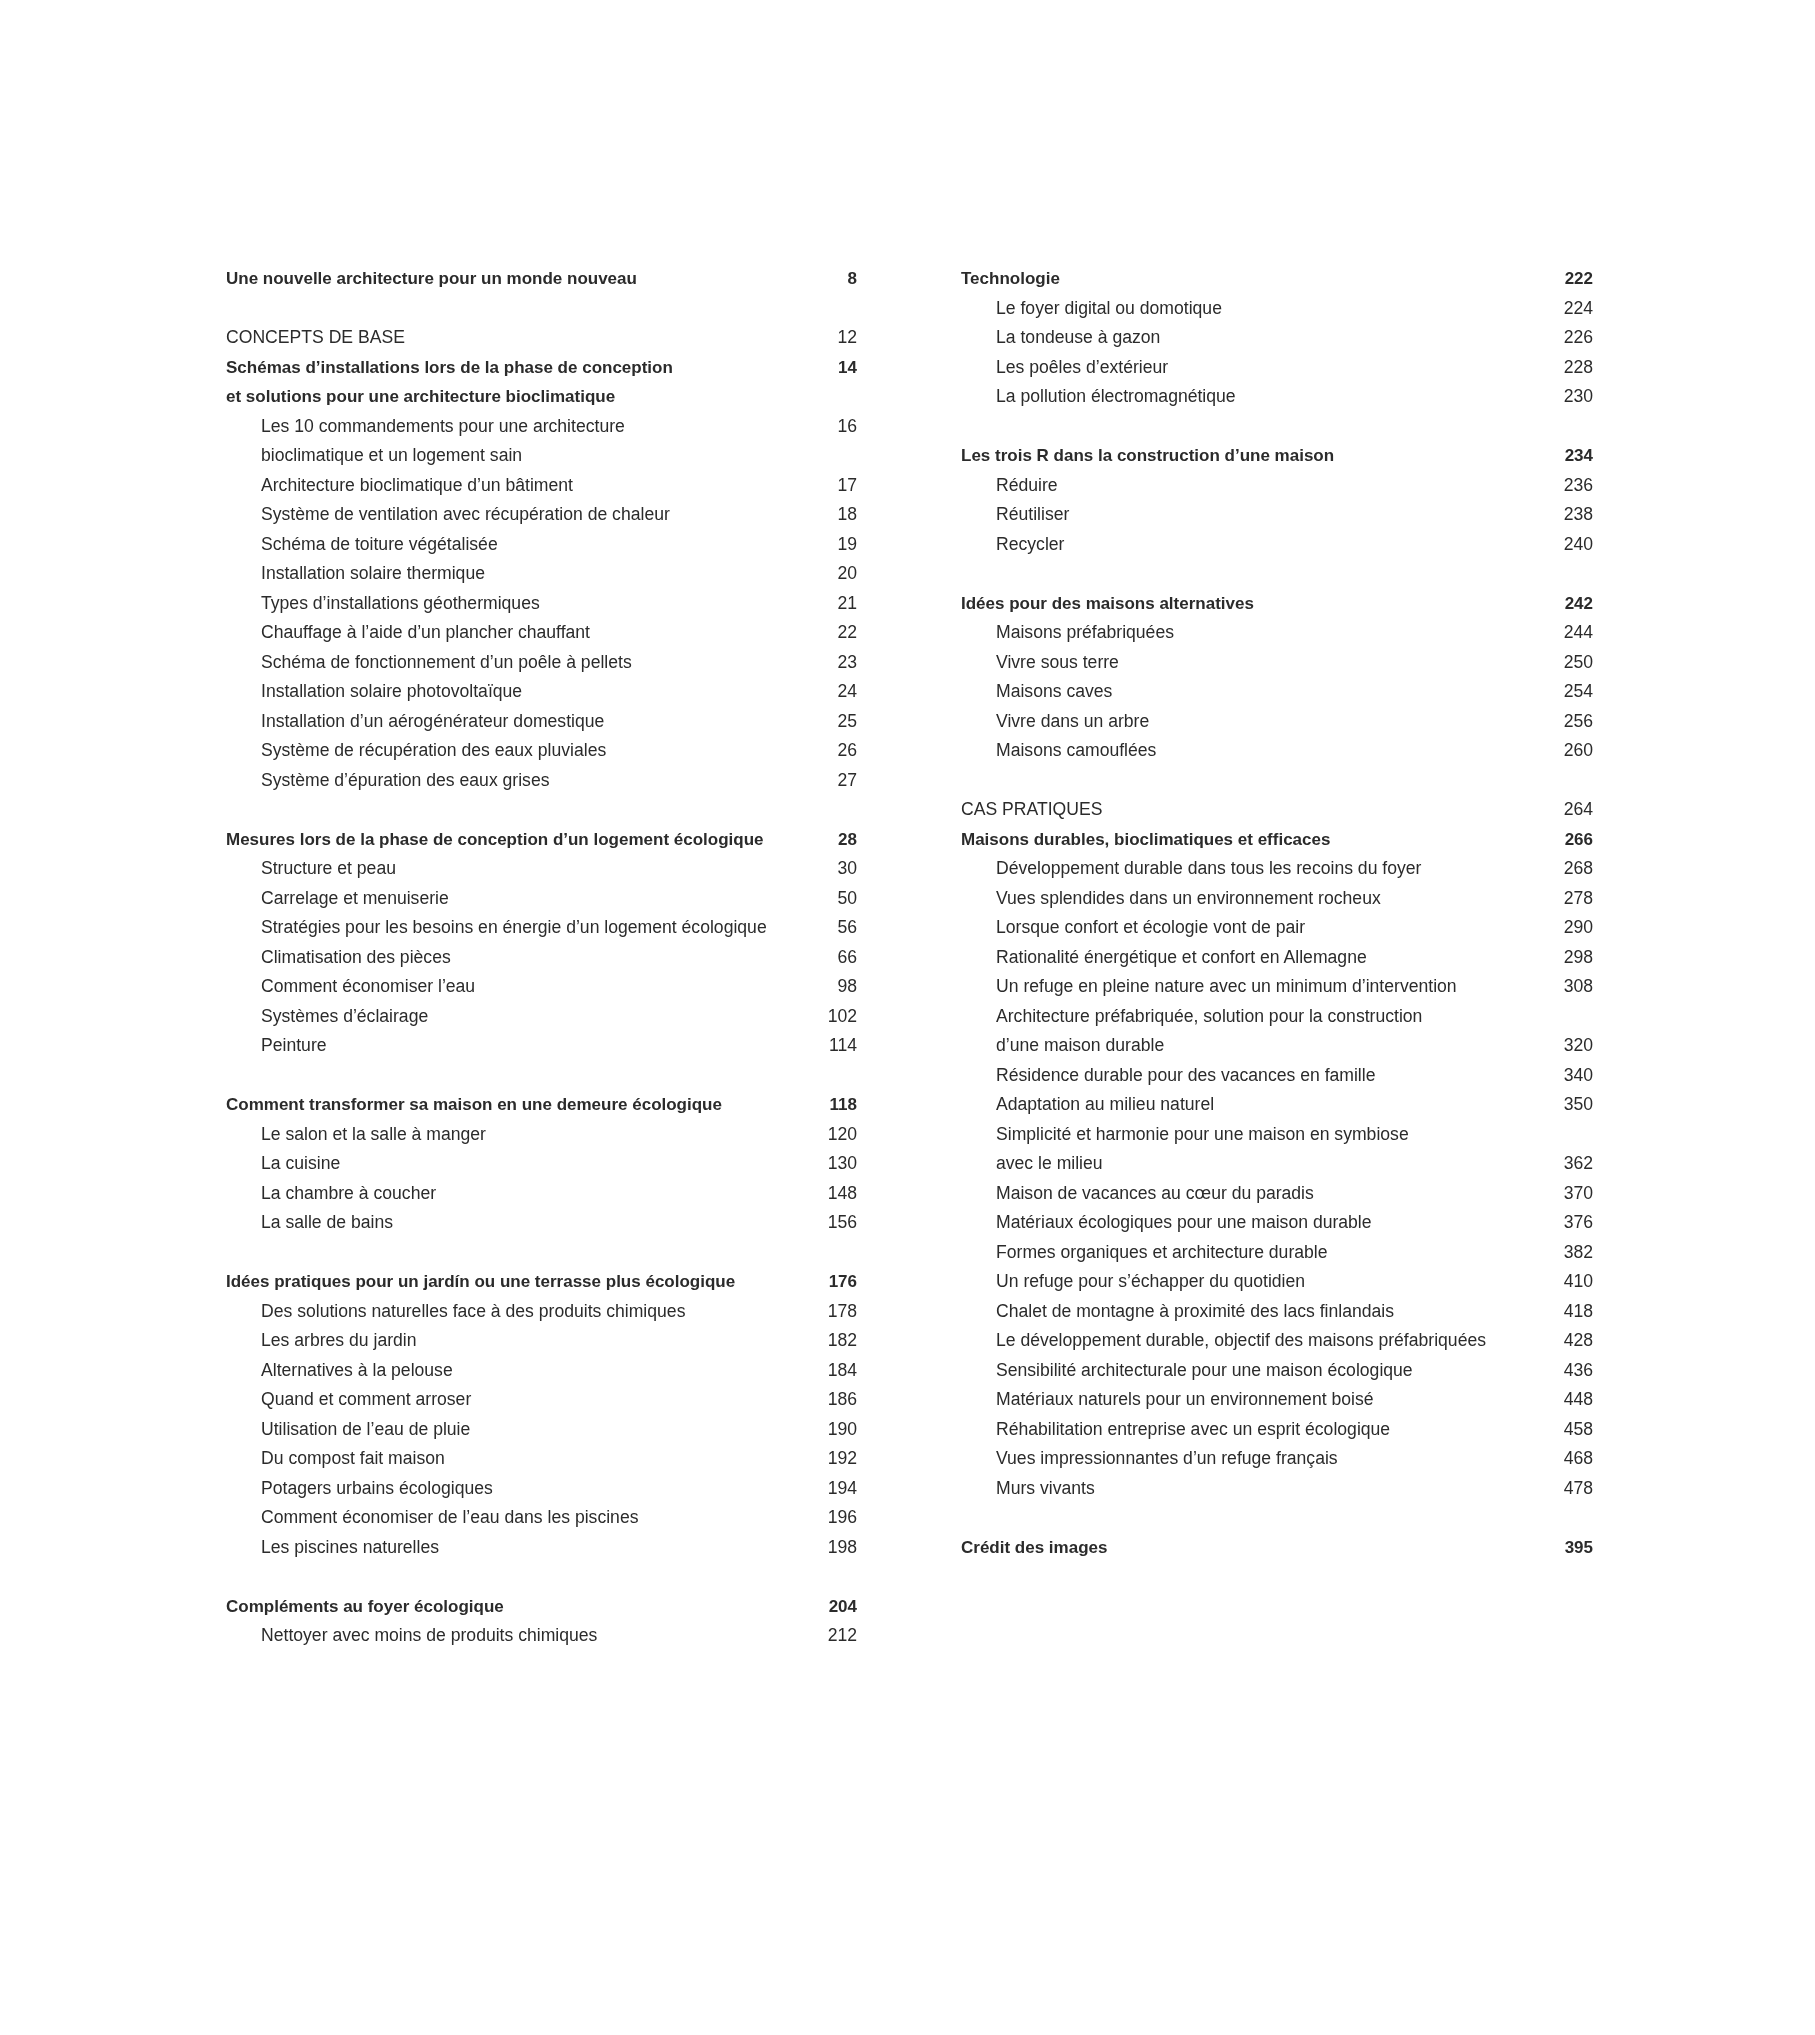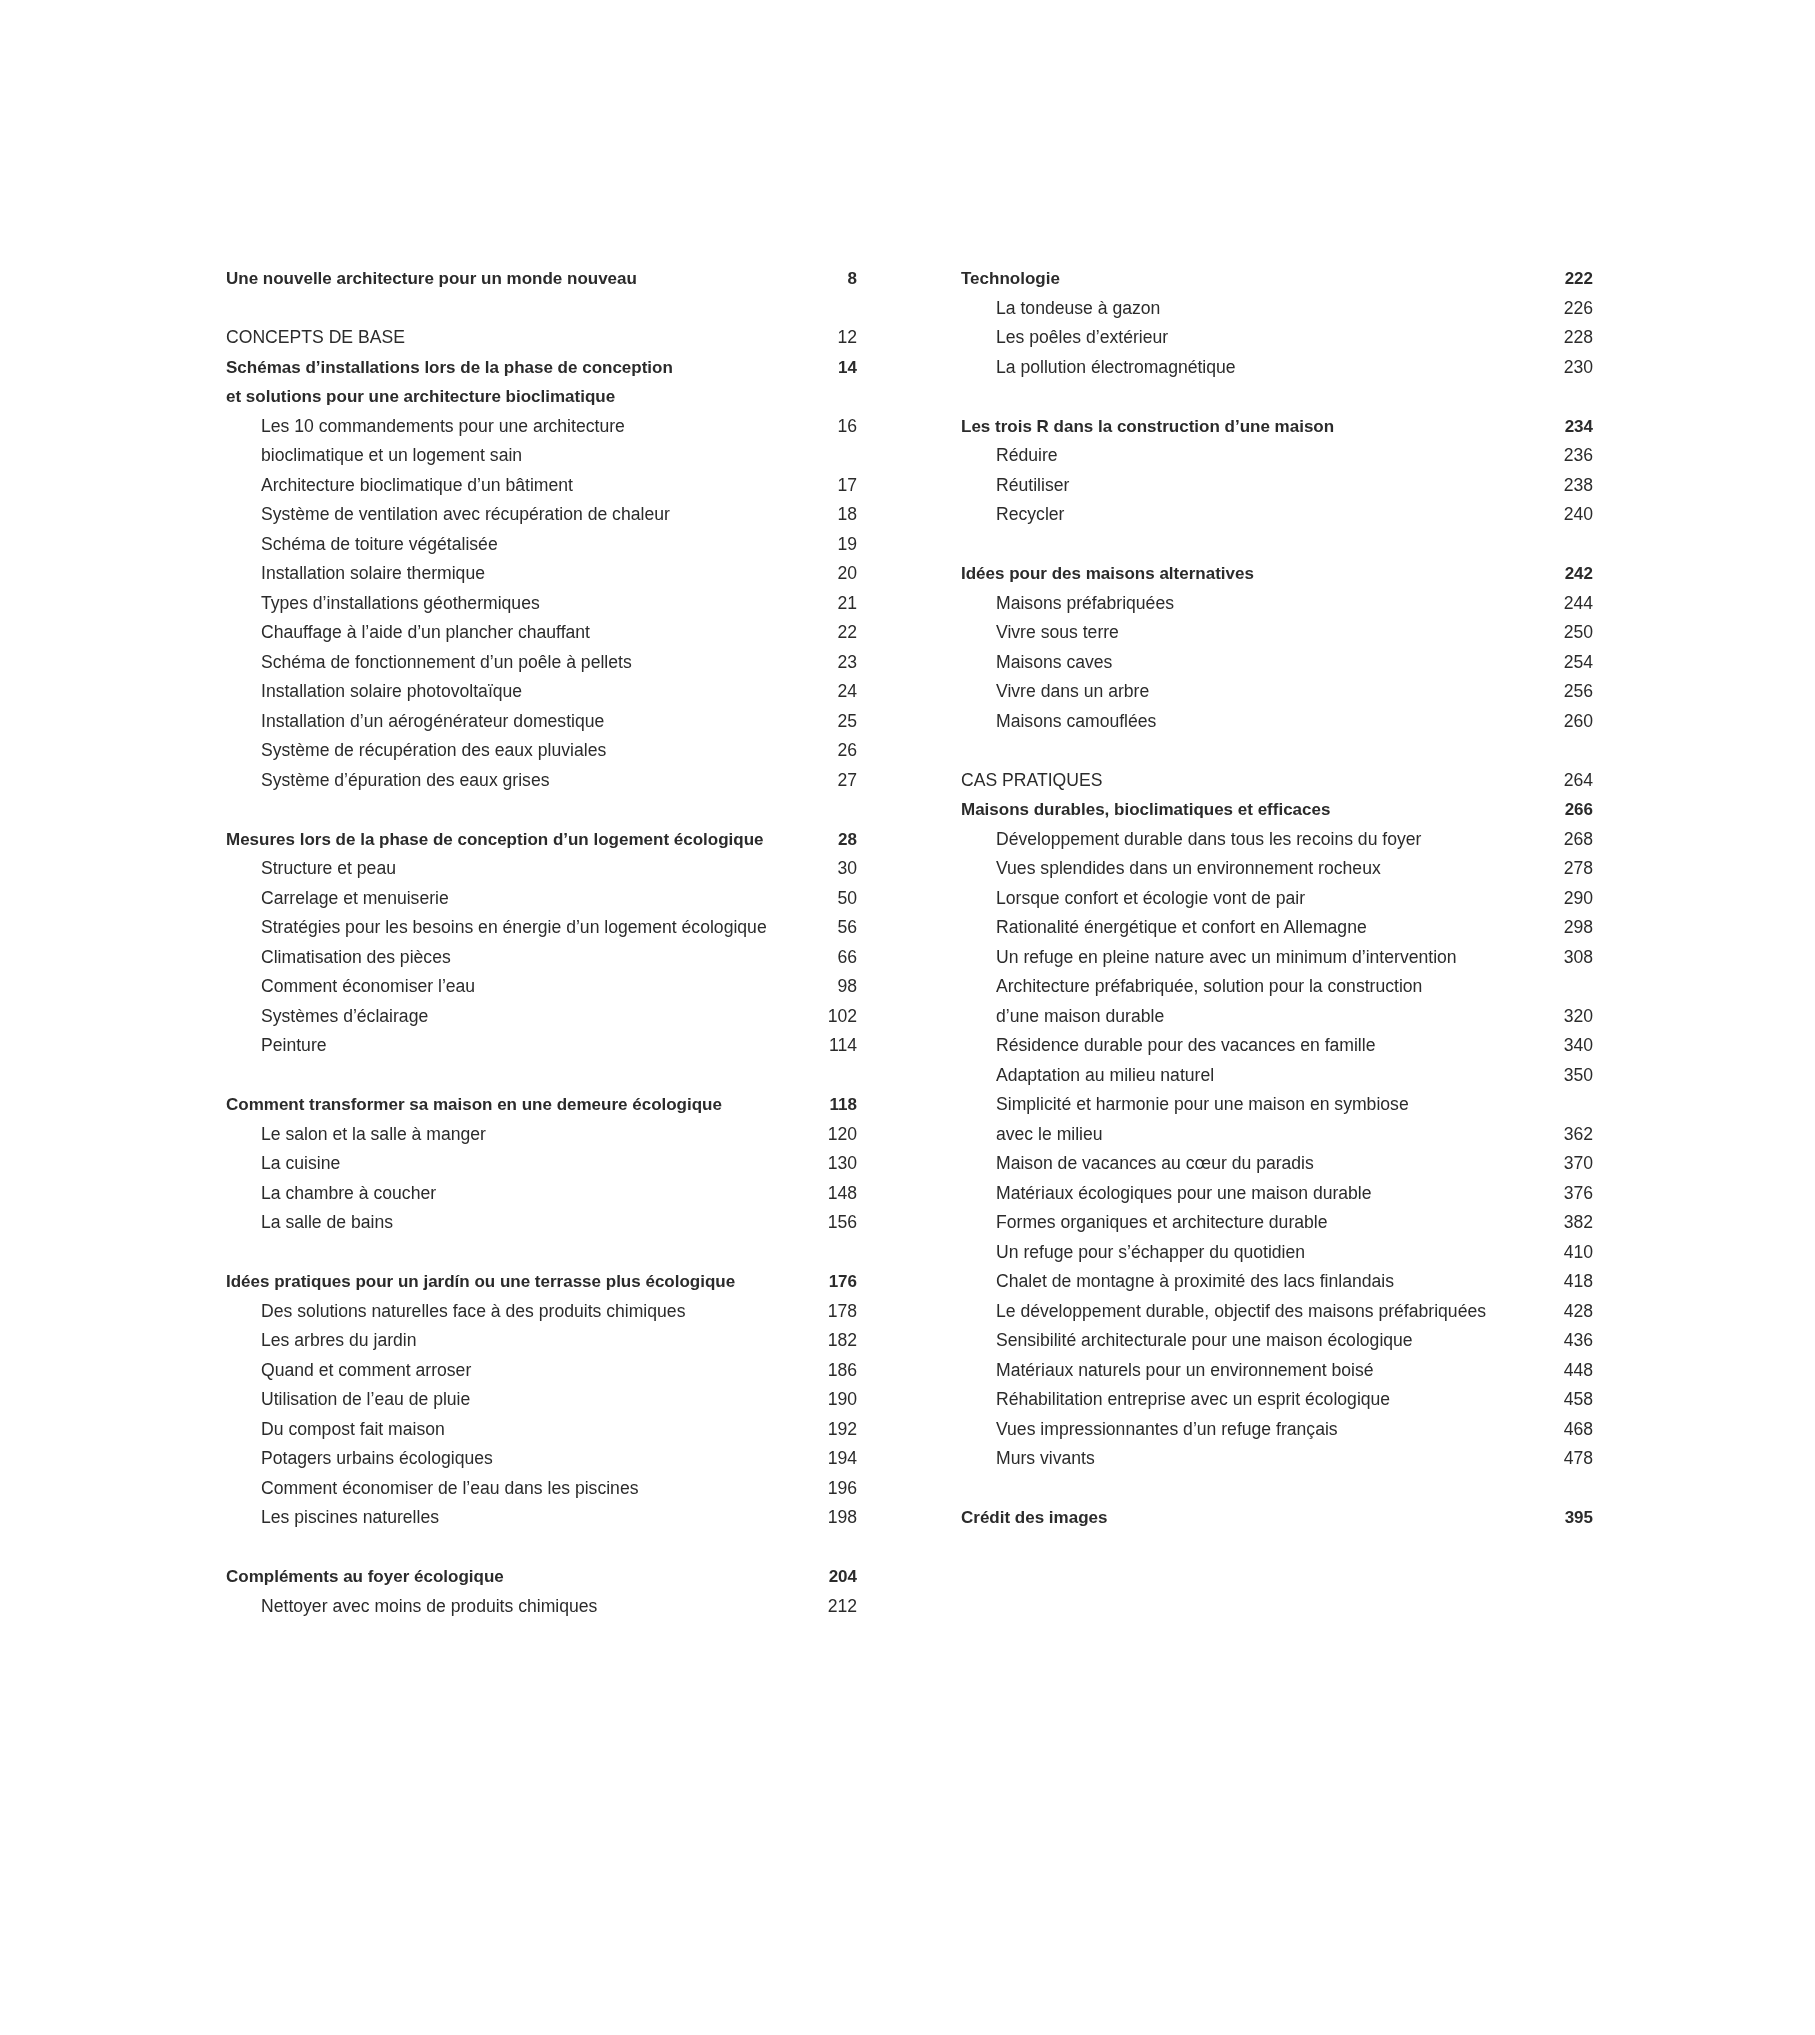--- a/index.html
+++ b/index.html
@@ -158,20 +158,24 @@
     </div>
     <div class="row sub">
       <span class="label">Des solutions naturelles face à des produits chimiques</span>
       <span class="num">178</span>
     </div>
     <div class="row sub">
       <span class="label">Les arbres du jardin</span>
       <span class="num">182</span>
     </div>
     <div class="row sub">
+      <span class="label">Alternatives à la pelouse</span>
+      <span class="num">184</span>
+    </div>
+    <div class="row sub">
       <span class="label">Quand et comment arroser</span>
       <span class="num">186</span>
     </div>
     <div class="row sub">
       <span class="label">Utilisation de l’eau de pluie</span>
       <span class="num">190</span>
     </div>
     <div class="row sub">
       <span class="label">Du compost fait maison</span>
       <span class="num">192</span>
@@ -194,20 +198,24 @@
     </div>
     <div class="row sub">
       <span class="label">Nettoyer avec moins de produits chimiques</span>
       <span class="num">212</span>
     </div>
   </div>
 <div class="col right" id="col-right">
     <div class="row bold">
       <span class="label">Technologie</span>
       <span class="num">222</span>
+    </div>
+    <div class="row sub">
+      <span class="label">Le foyer digital ou domotique</span>
+      <span class="num">224</span>
     </div>
     <div class="row sub">
       <span class="label">La tondeuse à gazon</span>
       <span class="num">226</span>
     </div>
     <div class="row sub">
       <span class="label">Les poêles d’extérieur</span>
       <span class="num">228</span>
     </div>
     <div class="row sub">

